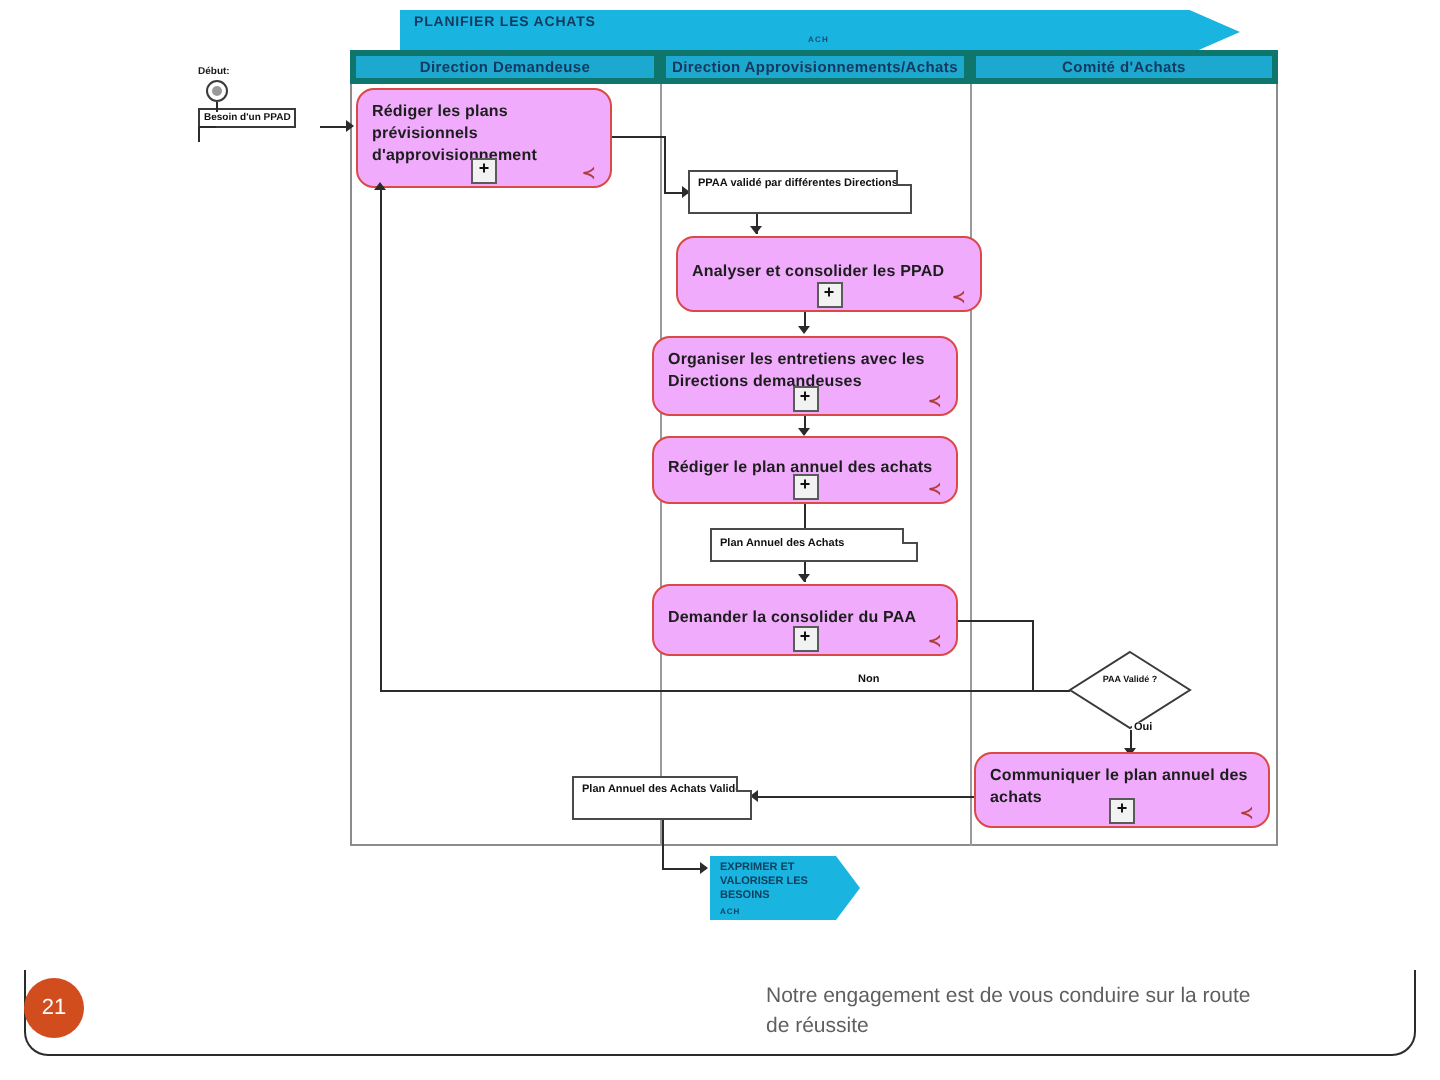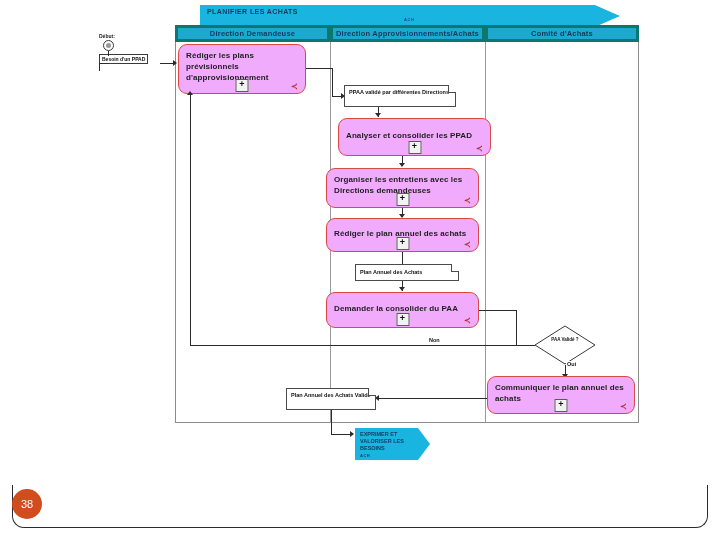--- a/index.html
+++ b/index.html
@@ -235,15 +235,19 @@
       <div>EXPRIMER ET</div>
       <div>VALORISER LES</div>
       <div>BESOINS</div>
       <div style="font-size:4px;letter-spacing:.5px;">ACH</div>
     </div>
 
   </div>
 
   <div class="footer-rule"></div>
   <div class="footer-top"></div>
-  <div class="pagenum">38</div>
+  <div class="pagenum">21</div>
+  <div class="tagline">
+    <div>Notre engagement est de vous conduire sur la route</div>
+    <div>de réussite</div>
+  </div>
 
 </div>
 
 </body></html>

